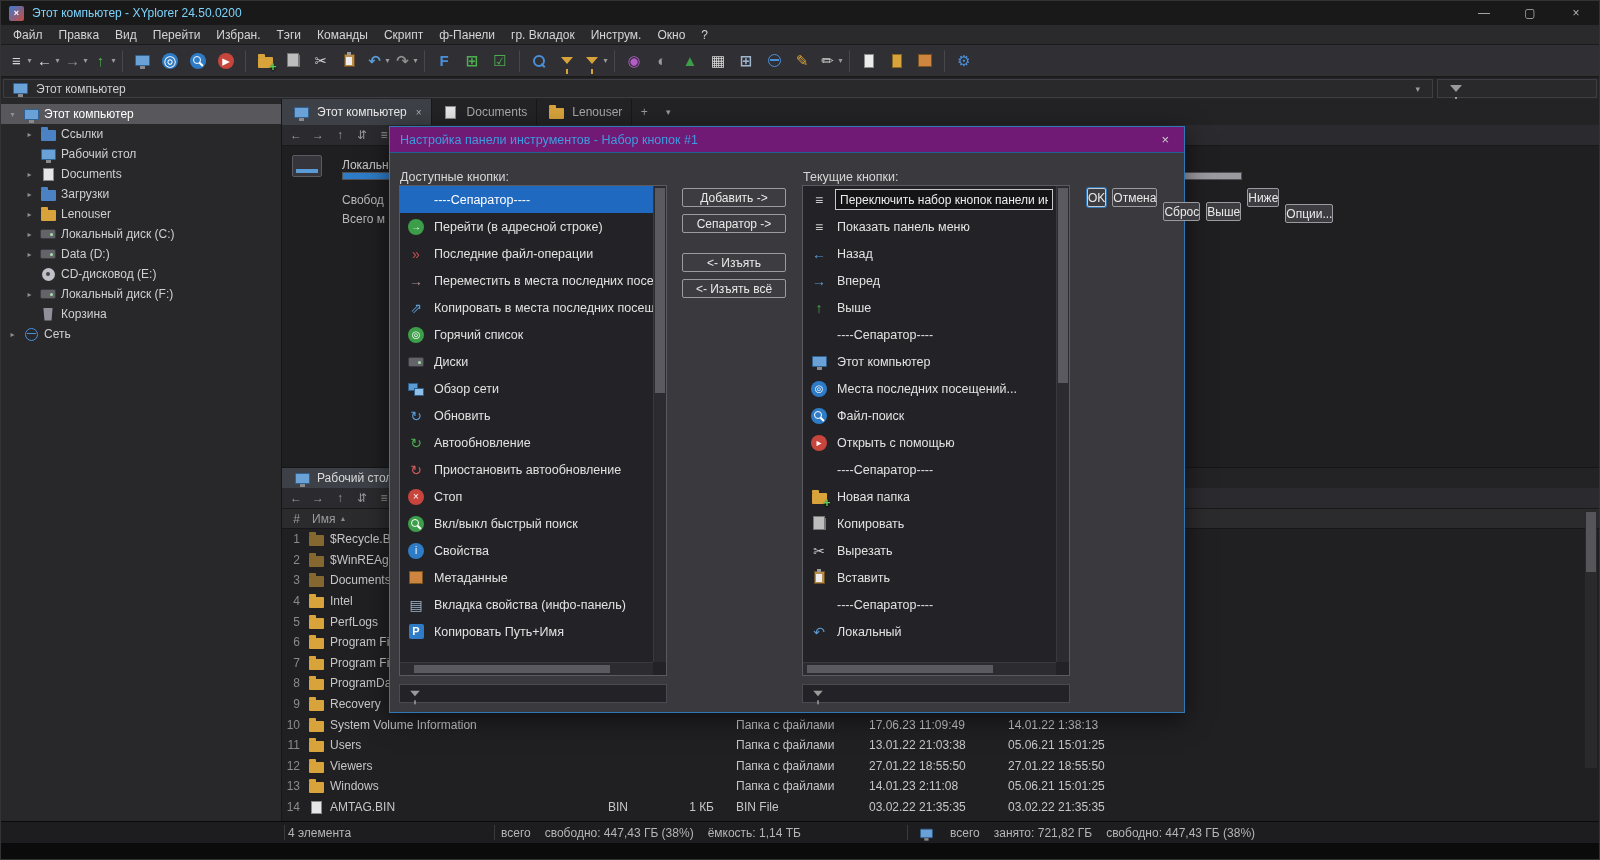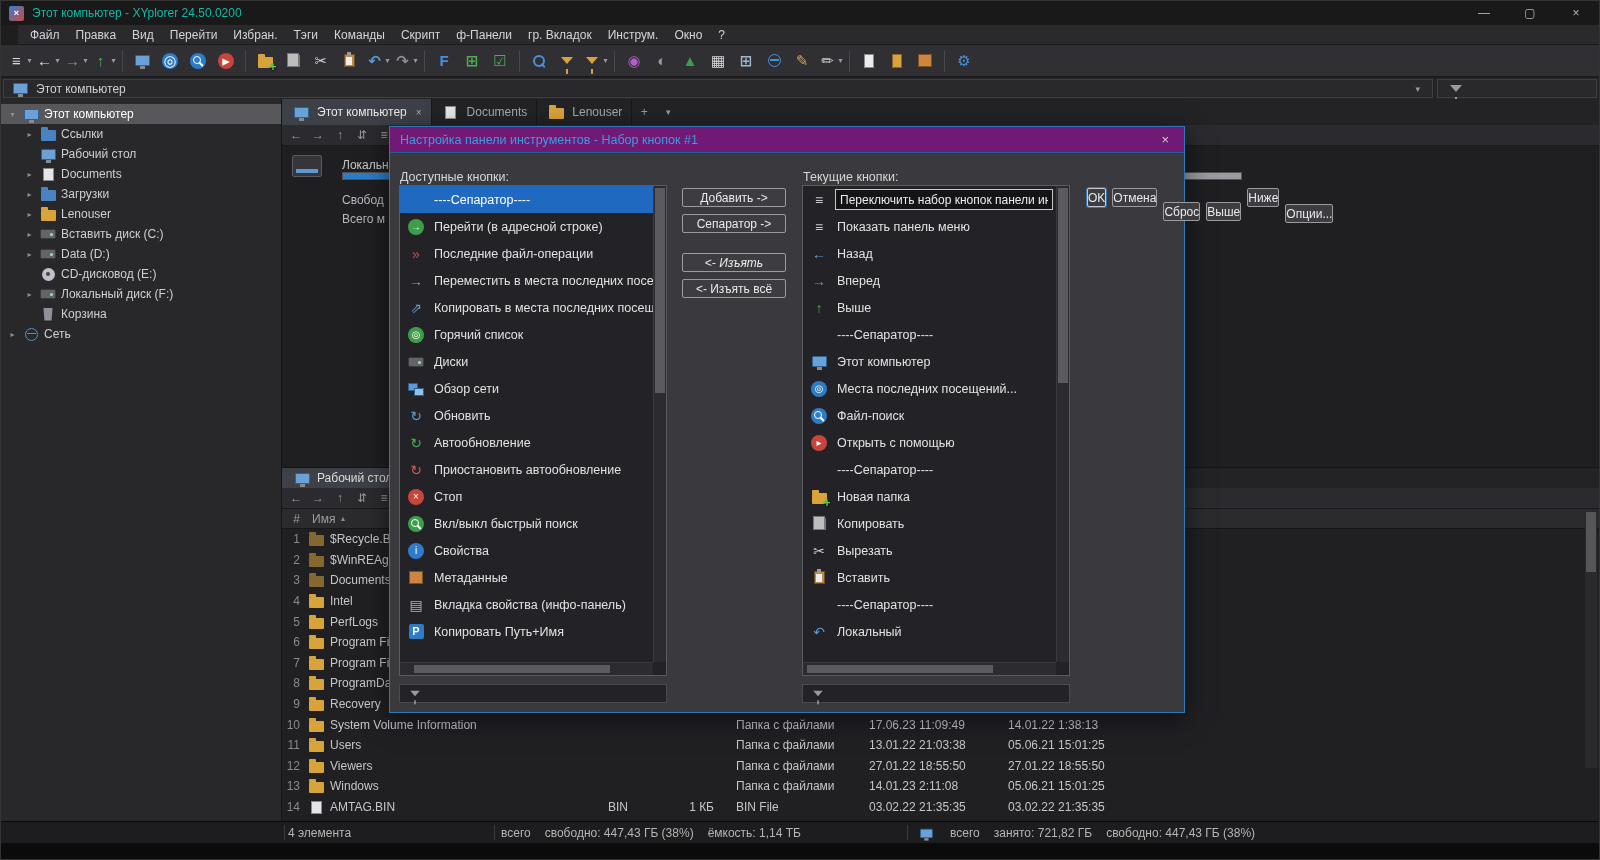--- a/index.html
+++ b/index.html
@@ -3,26 +3,26 @@
 <meta charset="utf-8">
 <style>
   * { margin:0; padding:0; box-sizing:border-box; }
   html,body { width:1600px; height:860px; background:#111; }
   body { font-family:"Liberation Sans","DejaVu Sans",sans-serif; font-size:12px; }
   .window { position:relative; width:1600px; height:860px; background:#1e1e1f; overflow:hidden; border:1px solid #333; }
 
   
   .titlebar { position:absolute; top:0; left:0; right:0; height:24px; background:#191919; display:flex; align-items:center; padding-left:8px; gap:8px; }
   .app-icon { width:15px; height:15px; border-radius:2px; background:linear-gradient(135deg,#3a7bd5,#c94b3b); color:#fff; font-size:9px; font-weight:bold; display:flex; align-items:center; justify-content:center; flex:none; }
-  .win-title { color:#14b8a6; font-size:12px; white-space:nowrap; }
+  .win-title { color:#7dd3fc; font-size:12px; white-space:nowrap; }
   .win-controls { margin-left:auto; display:flex; height:100%; }
   .wc { width:46px; display:flex; align-items:center; justify-content:center; color:#b5b5b5; font-size:12px; }
 
   
-  .menubar { position:absolute; top:24px; left:0; right:0; height:19px; background:#2a2a2c; display:flex; align-items:center; padding-left:4px;margin-left:17px; }
+  .menubar { position:absolute; top:24px; left:0; right:0; height:19px; background:#2a2a2c; display:flex; align-items:center; padding-left:4px; }
   .menu-item { padding:0 8px; color:#d4d4d4; font-size:12px; white-space:nowrap; }
 
   
   .toolbar { position:absolute; top:43px; left:0; right:0; height:33px; background:#303034; border-top:1px solid #1a1a1a; border-bottom:1px solid #1a1a1a; display:flex; align-items:center; padding-left:4px; }
   .tb-btn { height:26px; min-width:26px; display:flex; align-items:center; justify-content:center; margin:0 1px; border-radius:3px; }
   .tb-btn.sep { min-width:1px; width:1px; height:22px; background:#48484c; margin:0 5px; padding:0; }
   .dd { font-size:8px; color:#9a9a9a; margin-left:1px; }
 
   
   .iwrap { width:20px; height:20px; display:flex; align-items:center; justify-content:center; flex:none; }
@@ -149,21 +149,21 @@
   .hscroll { position:absolute; left:0; right:13px; bottom:0; height:13px; background:#2c2c30; border-top:1px solid #3a3a3e; }
   .hthumb { position:absolute; top:2px; bottom:2px; background:#5a5a60; }
   .lb-avail .hthumb { left:14px; width:196px; } .lb-curr .hthumb { left:4px; width:186px; }
   .lb-filter { position:absolute; top:557px; width:268px; height:19px; background:#232327; border:1px solid #4a4a50; display:flex; align-items:center; padding:0 5px; gap:6px; }
   .f-avail { left:9px; } .f-curr { left:412px; }
   .filter-input { flex:1; background:transparent; border:none; outline:none; color:#ddd; font-size:12px; font-family:inherit; }
   .lb-filter .ic-funnel { transform:scale(.8); }
   .xfer { position:absolute; left:292px; top:61px; width:104px; display:flex; flex-direction:column; gap:7px; }
   .actions { position:absolute; left:697px; top:61px; width:82px; display:flex; flex-direction:row; gap:6px; }
   .xbtn, .abtn { height:19px; background:#3c3c41; border:1px solid #9a9aa0; border-radius:2px; color:#eaeaea; font-size:12px; display:flex; align-items:center; justify-content:center; white-space:nowrap; }
-  .xbtn.gap { margin-top:13px;font-style:italic; }
+  .xbtn.gap { margin-top:13px; }
   .abtn.gap { margin-top:14px; }
   .abtn.gap2 { margin-top:16px; }
   .abtn.default { border-color:#c8c8d0; box-shadow:0 0 0 1px var(--accent,#2f78b8); }
 </style>
 </head>
 <body>
 
 <div class="window">
 
   <div class="titlebar">
@@ -530,21 +530,21 @@
           <span class="ic ic-folder"></span>
         </span>
         <span class="tlbl">Lenouser</span>
       </div>
 
       <div class="trow" style="--lvl: 1;">
         <span class="exp">▸</span>
         <span class="iwrap">
           <span class="ic ic-drive"></span>
         </span>
-        <span class="tlbl">Вставить диск (C:)</span>
+        <span class="tlbl">Локальный диск (C:)</span>
       </div>
 
       <div class="trow" style="--lvl: 1;">
         <span class="exp">▸</span>
         <span class="iwrap">
           <span class="ic ic-drive"></span>
         </span>
         <span class="tlbl">Data (D:)</span>
       </div>
 

